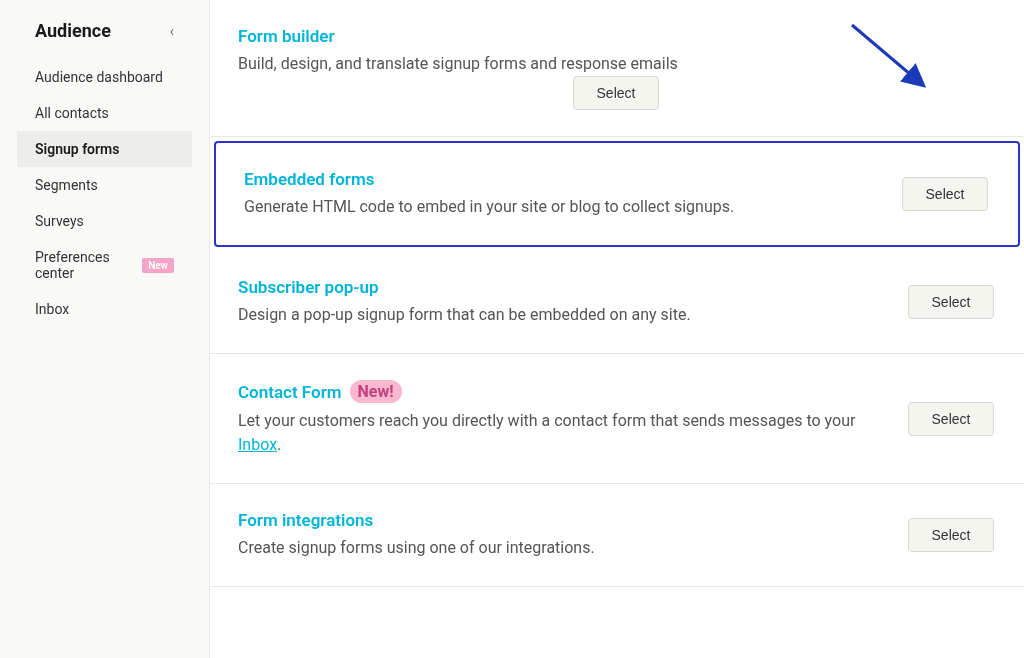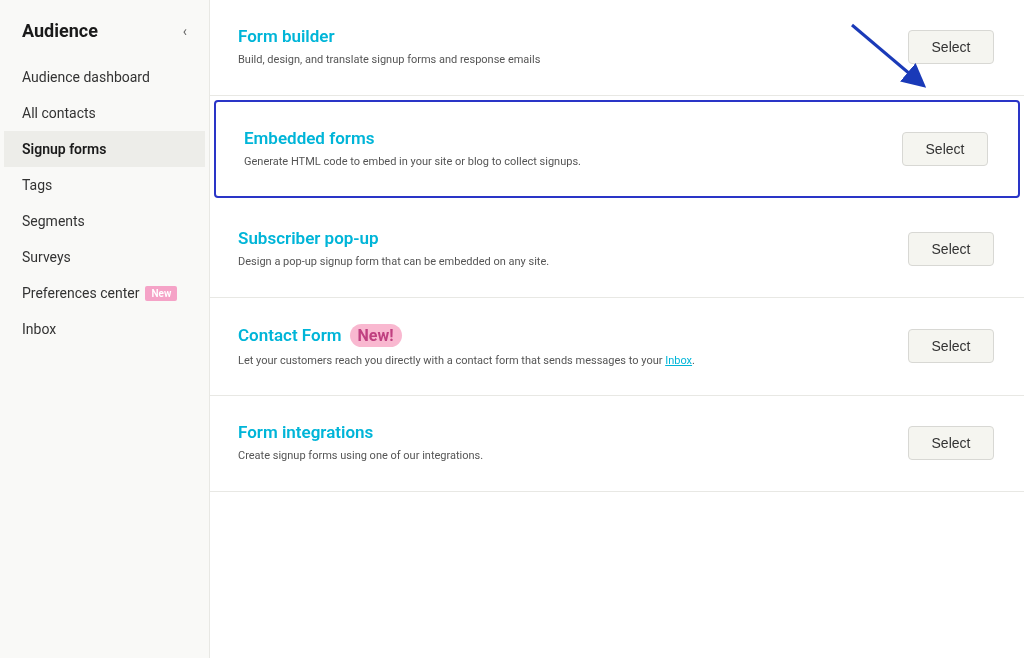--- a/index.html
+++ b/index.html
@@ -11,21 +11,21 @@
       width: 1024px;
       overflow: hidden;
     }
 
     
     .sidebar {
       width: 210px;
       min-width: 210px;
       background: #f9f9f7;
       border-right: 1px solid #e8e8e4;
-      padding: 20px 4px;
+      padding: 20px 17px;
       display: flex;
       flex-direction: column;
     }
 
     .sidebar-header {
       display: flex;
       align-items: center;
       justify-content: space-between;
       padding: 0 18px 18px 18px;
     }
@@ -98,21 +98,21 @@
       font-size: 17px;
       font-weight: 600;
       color: #00b5d8;
       margin-bottom: 6px;
       display: flex;
       align-items: center;
       gap: 8px;
     }
 
     .form-row-desc {
-      font-size: 11px;
+      font-size: 16px;
       color: #555;
       line-height: 1.5;
     }
 
     .form-row-desc a {
       color: #00b5d8;
       text-decoration: underline;
     }
 
     .select-btn {
@@ -158,41 +158,38 @@
     <div class="sidebar-item">
       <span>Audience dashboard</span>
     </div>
     <div class="sidebar-item">
       <span>All contacts</span>
     </div>
     <div class="sidebar-item active">
       <span>Signup forms</span>
     </div>
     <div class="sidebar-item">
-      <span>Tags</span>
-    </div>
-    <div class="sidebar-item">
       <span>Segments</span>
     </div>
     <div class="sidebar-item">
       <span>Surveys</span>
     </div>
     <div class="sidebar-item">
       <span>Preferences center</span>
       <span class="badge-new">New</span>
     </div>
     <div class="sidebar-item">
       <span>Inbox</span>
     </div>
   </nav>
 </aside>
 
 <main class="main">
 
-  <div class="form-row" style="position:relative;">
+  <div class="form-row" style="position:relative;flex-direction:column;">
     <div class="form-row-content">
       <div class="form-row-title">
         <span>Form builder</span>
       </div>
       <div class="form-row-desc">Build, design, and translate signup forms and response emails</div>
     </div>
 
     <svg style="position:absolute;right:92px;top:20px;width:90px;height:70px;pointer-events:none;" viewBox="0 0 90 70">
       <defs>
         <marker id="arrowhead" markerWidth="8" markerHeight="8" refX="4" refY="4" orient="auto">

